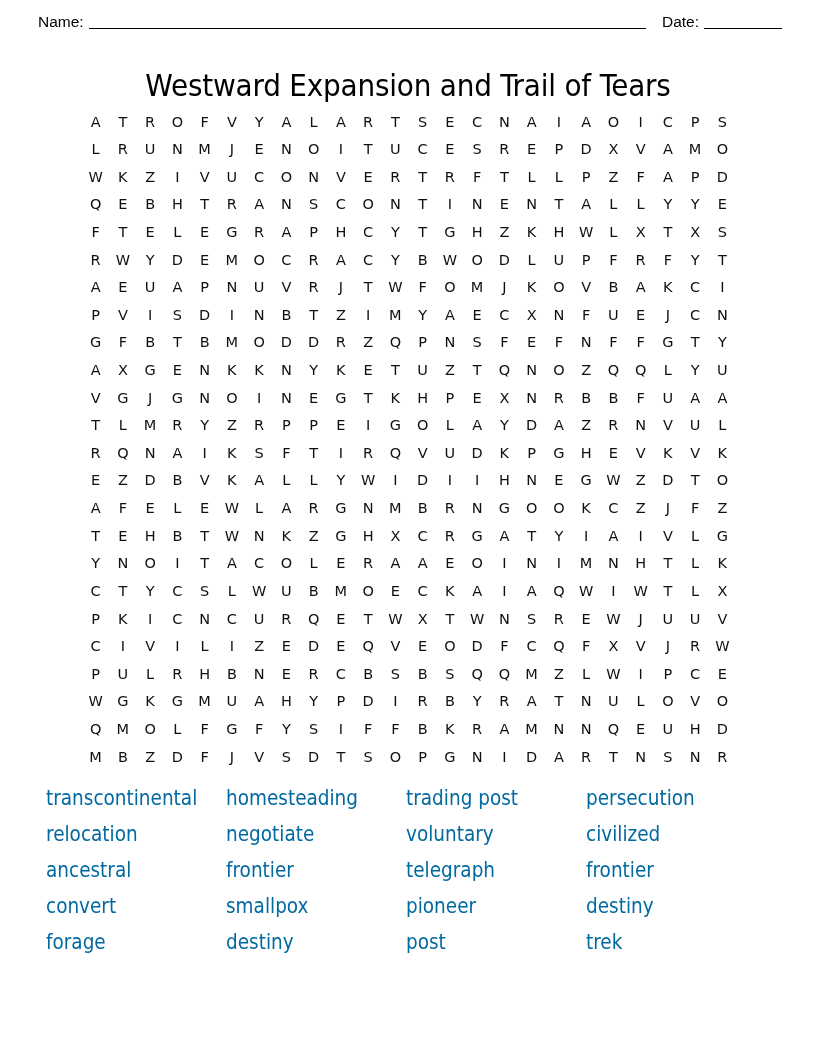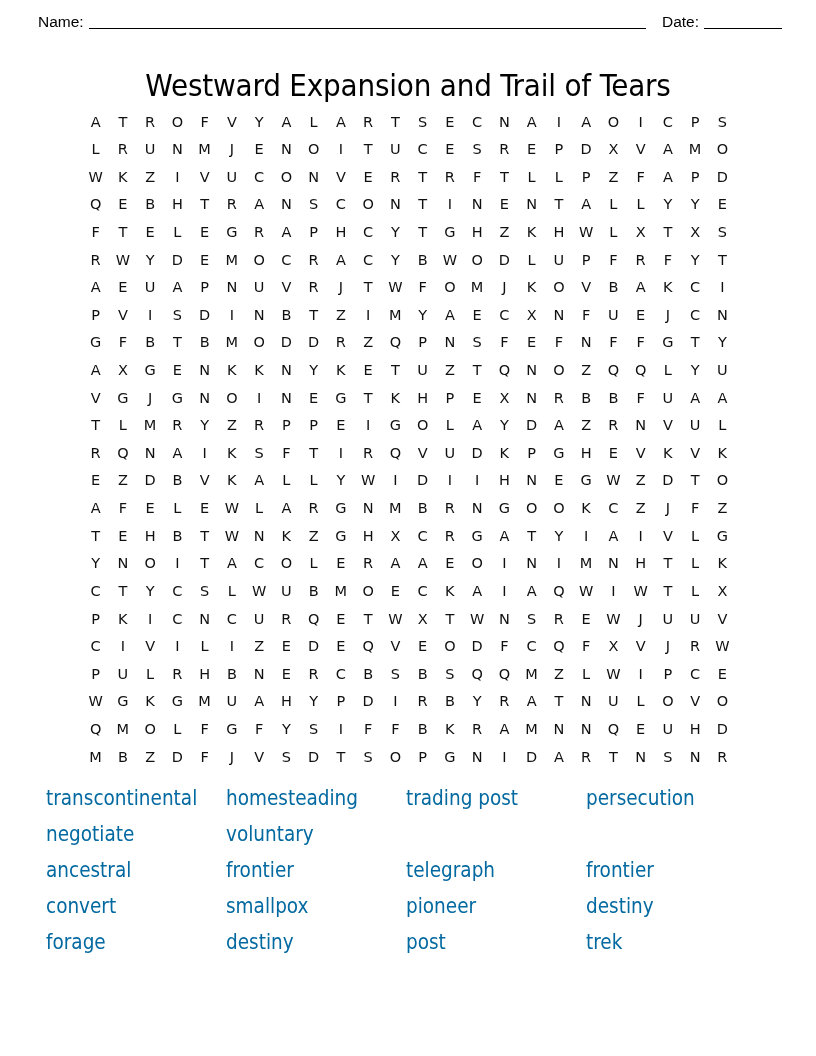--- a/index.html
+++ b/index.html
@@ -743,22 +743,24 @@
   </div>
 
 <div id="word-list">
     <div class="word-row">
       <span class="word-cell">transcontinental</span>
       <span class="word-cell">homesteading</span>
       <span class="word-cell">trading post</span>
       <span class="word-cell">persecution</span>
     </div>
     <div class="word-row">
+      <span class="word-cell">relocation</span>
       <span class="word-cell">negotiate</span>
       <span class="word-cell">voluntary</span>
+      <span class="word-cell">civilized</span>
     </div>
     <div class="word-row">
       <span class="word-cell">ancestral</span>
       <span class="word-cell">frontier</span>
       <span class="word-cell">telegraph</span>
       <span class="word-cell">frontier</span>
     </div>
     <div class="word-row">
       <span class="word-cell">convert</span>
       <span class="word-cell">smallpox</span>

